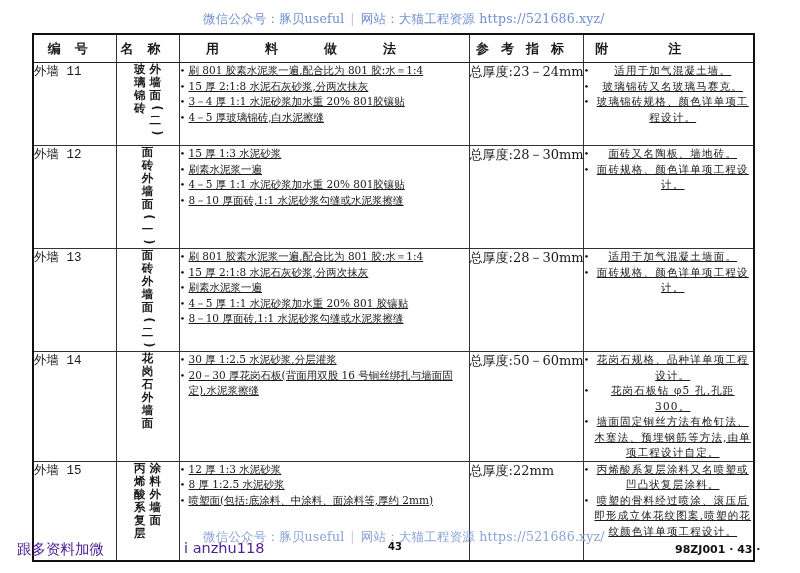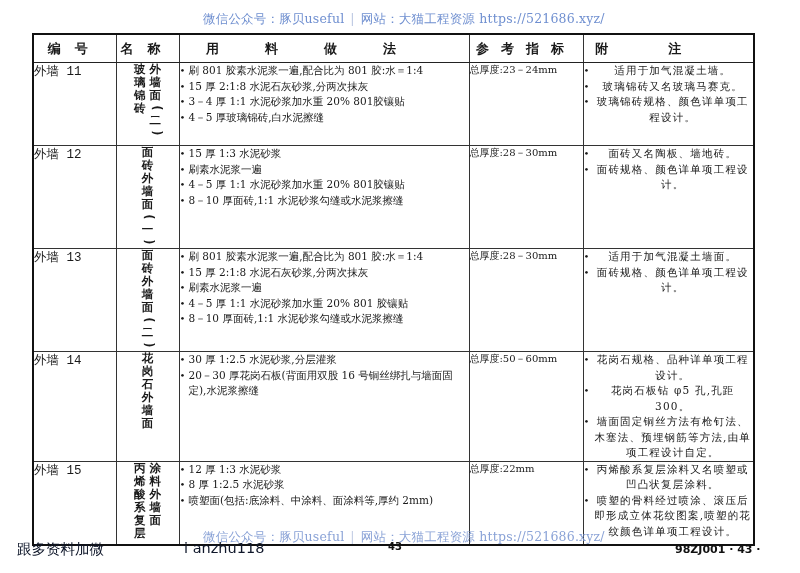--- a/index.html
+++ b/index.html
@@ -32,30 +32,30 @@
   td.name { padding-top:9px; }
   .vname { display:flex; flex-direction:row-reverse; justify-content:center; gap:4px; }
   .vcol {
     display:flex; flex-direction:column; align-items:center;
     font-family:"DejaVu Sans", sans-serif; font-weight:bold; font-size:11.5px; line-height:13px;
   }
   .vcol span.paren { transform:rotate(90deg); display:block; line-height:10px; height:12px; }
   td.method { padding:7px 0 0 8px; }
   td.method ul, td.note ul { list-style:none; margin:0; padding:0; }
   td.method li, td.note li {
-    font-size:10.5px; line-height:15.5px; position:relative; padding-left:9px;
+    font-size:10.5px; line-height:15.5px; position:relative; padding-left:9px;text-decoration:underline;
   }
   td.method li::before, td.note li::before {
     content:"•"; position:absolute; left:0; top:0; font-size:10px;
   }
-  td.ref { font-size:10px; padding:9px 0 0 6px; white-space:nowrap; }
+  td.ref { font-size:13px; padding:9px 0 0 6px; white-space:nowrap; }
   td.note { padding:7px 6px 0 10px; }
   td.note li { letter-spacing:1.2px;text-align:center; }
   .footer-red {
-    position:absolute; top:540px; font-family:"DejaVu Sans", sans-serif; font-size:14.5px; color:#0f172a;
+    position:absolute; top:540px; font-family:"DejaVu Sans", sans-serif; font-size:14.5px; color:#4c1d95;
   }
   .page-num {
     position:absolute; top:541px; left:388px; font-family:"DejaVu Sans", sans-serif;
     font-weight:bold; font-size:10px; color:#111;
   }
   .doc-code {
     position:absolute; top:543px; left:675px; font-family:"DejaVu Sans", sans-serif;
     font-weight:bold; font-size:11px; color:#111; white-space:nowrap;
   }
 </style>
@@ -208,21 +208,21 @@
         </td>
         <td class="ref">总厚度:50－60mm</td>
         <td class="note">
           <ul>
             <li>花岗石规格、品种详单项工程设计。</li>
             <li>花岗石板钻 φ5 孔,孔距 300。</li>
             <li>墙面固定铜丝方法有枪钉法、木塞法、预埋钢筋等方法,由单项工程设计自定。</li>
           </ul>
         </td>
       </tr>
-      <tr style="height: 84px;">
+      <tr style="height: 100px;">
         <td class="code">外墙 15</td>
         <td class="name">
           <div class="vname">
             <div class="vcol">
               <span>涂</span>
               <span>料</span>
               <span>外</span>
               <span>墙</span>
               <span>面</span>
             </div>

